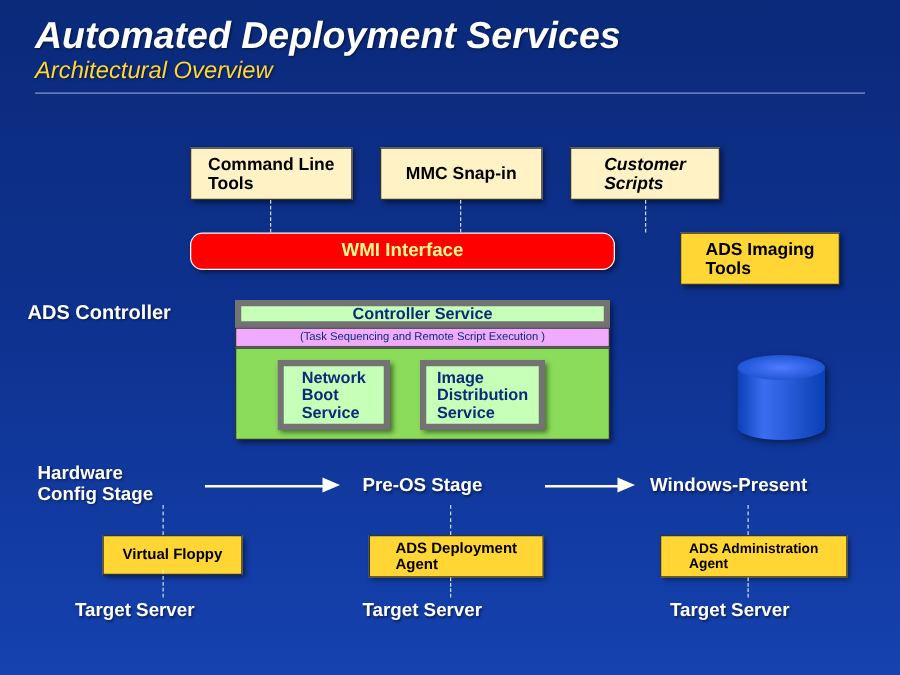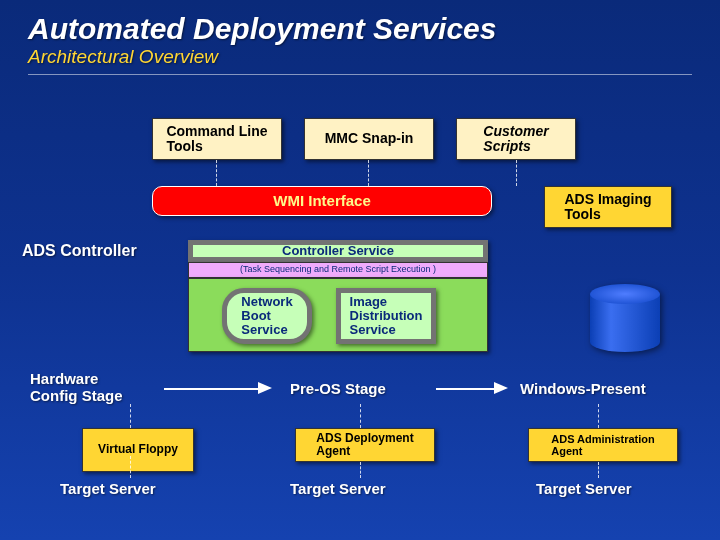--- a/index.html
+++ b/index.html
@@ -94,21 +94,21 @@
 
 <div class="box yellow" style="left: 544px; top: 186px; width: 128px; height: 42px; white-space: pre-line;">ADS Imaging
 Tools</div>
 
 <div class="label" style="left: 22px; top: 242px; white-space: pre-line;">ADS Controller</div>
 
 <div class="box green-light" style="left: 188px; top: 240px; width: 300px; height: 22px; white-space: pre-line;">Controller Service</div>
 <div class="box green-dark" style="left: 188px; top: 262px; width: 300px; height: 16px; font-weight: normal; white-space: pre-line;">(Task Sequencing and Remote Script Execution )</div>
 
 <div style="position:absolute; left:188px; top:278px; width:300px; height:74px; background:#8bdc5b; border:1px solid #333; box-shadow: 2px 2px 4px rgba(0,0,0,0.5);"></div>
-<div class="box green-light" style="left: 222px; top: 288px; width: 90px; height: 56px; white-space: pre-line; border-radius: 22px;">Network
+<div class="box green-light" style="left: 222px; top: 288px; width: 90px; height: 56px; white-space: pre-line;">Network
 Boot
 Service</div>
 <div class="box green-light" style="left: 336px; top: 288px; width: 100px; height: 56px; white-space: pre-line;">Image
 Distribution
 Service</div>
 
 <div class="cylinder" style="left:590px; top:284px;">
   <div class="cyl-bot"></div>
   <div class="cyl-body"></div>
   <div class="cyl-top"></div>
@@ -121,21 +121,21 @@
 
 <div class="arrow-line" style="left:164px; top:388px; width:96px;"></div>
 <div class="arrow-right" style="left:258px; top:382px;"></div>
 <div class="arrow-line" style="left:436px; top:388px; width:60px;"></div>
 <div class="arrow-right" style="left:494px; top:382px;"></div>
 
 <div class="dashed-v" style="left:130px; top:404px; height:24px;"></div>
 <div class="dashed-v" style="left:360px; top:404px; height:24px;"></div>
 <div class="dashed-v" style="left:598px; top:404px; height:24px;"></div>
 
-<div class="box yellow-small" style="left: 82px; top: 428px; width: 112px; height: 44px; white-space: pre-line;">Virtual Floppy</div>
+<div class="box yellow-small" style="left: 82px; top: 428px; width: 112px; height: 32px; white-space: pre-line;">Virtual Floppy</div>
 <div class="box yellow-small" style="left: 295px; top: 428px; width: 140px; height: 34px; font-size: 12px; white-space: pre-line;">ADS Deployment
 Agent</div>
 <div class="box yellow-small" style="left: 528px; top: 428px; width: 150px; height: 34px; font-size: 11px; white-space: pre-line;">ADS Administration
 Agent</div>
 
 <div class="dashed-v" style="left:130px; top:456px; height:22px;"></div>
 <div class="dashed-v" style="left:360px; top:462px; height:16px;"></div>
 <div class="dashed-v" style="left:598px; top:462px; height:16px;"></div>
 
 <div class="label-small" style="left: 60px; top: 480px; white-space: pre-line;">Target Server</div>

